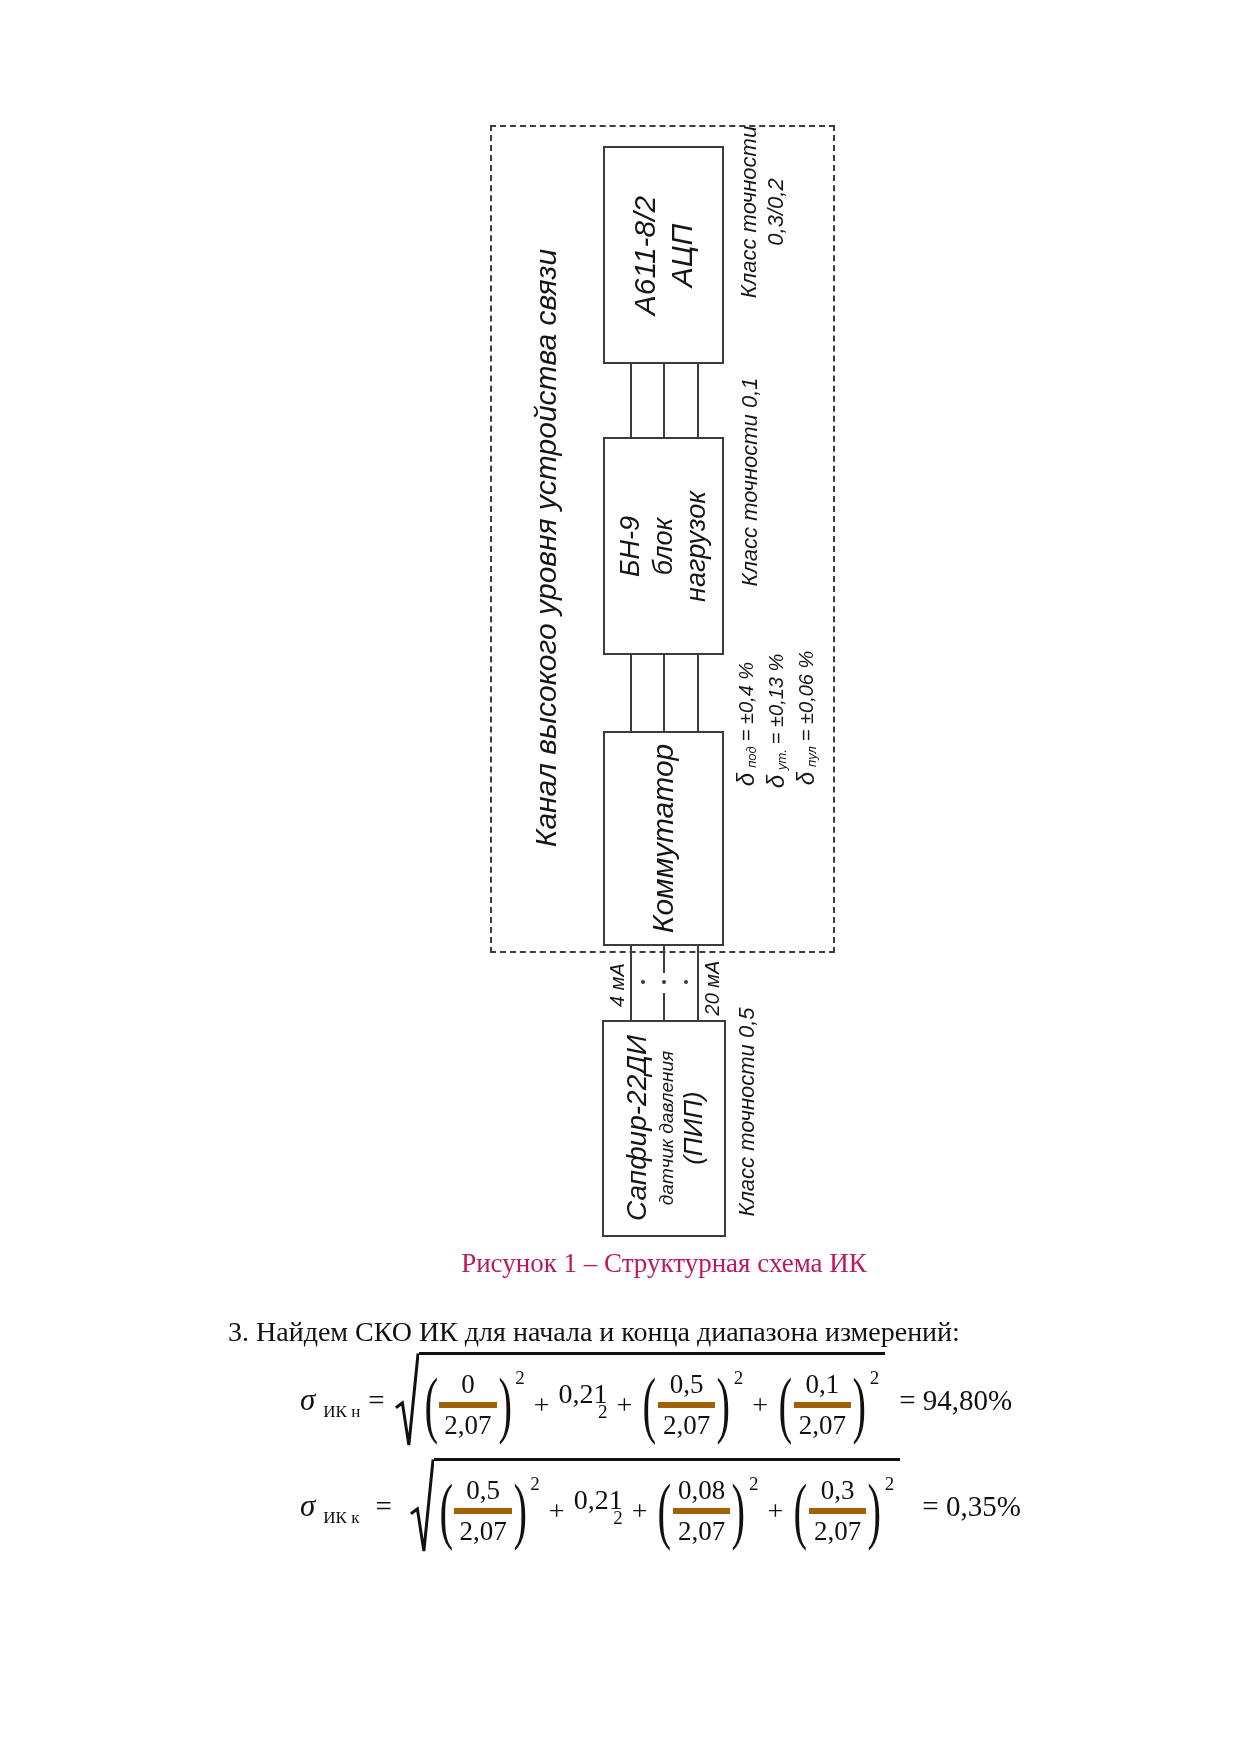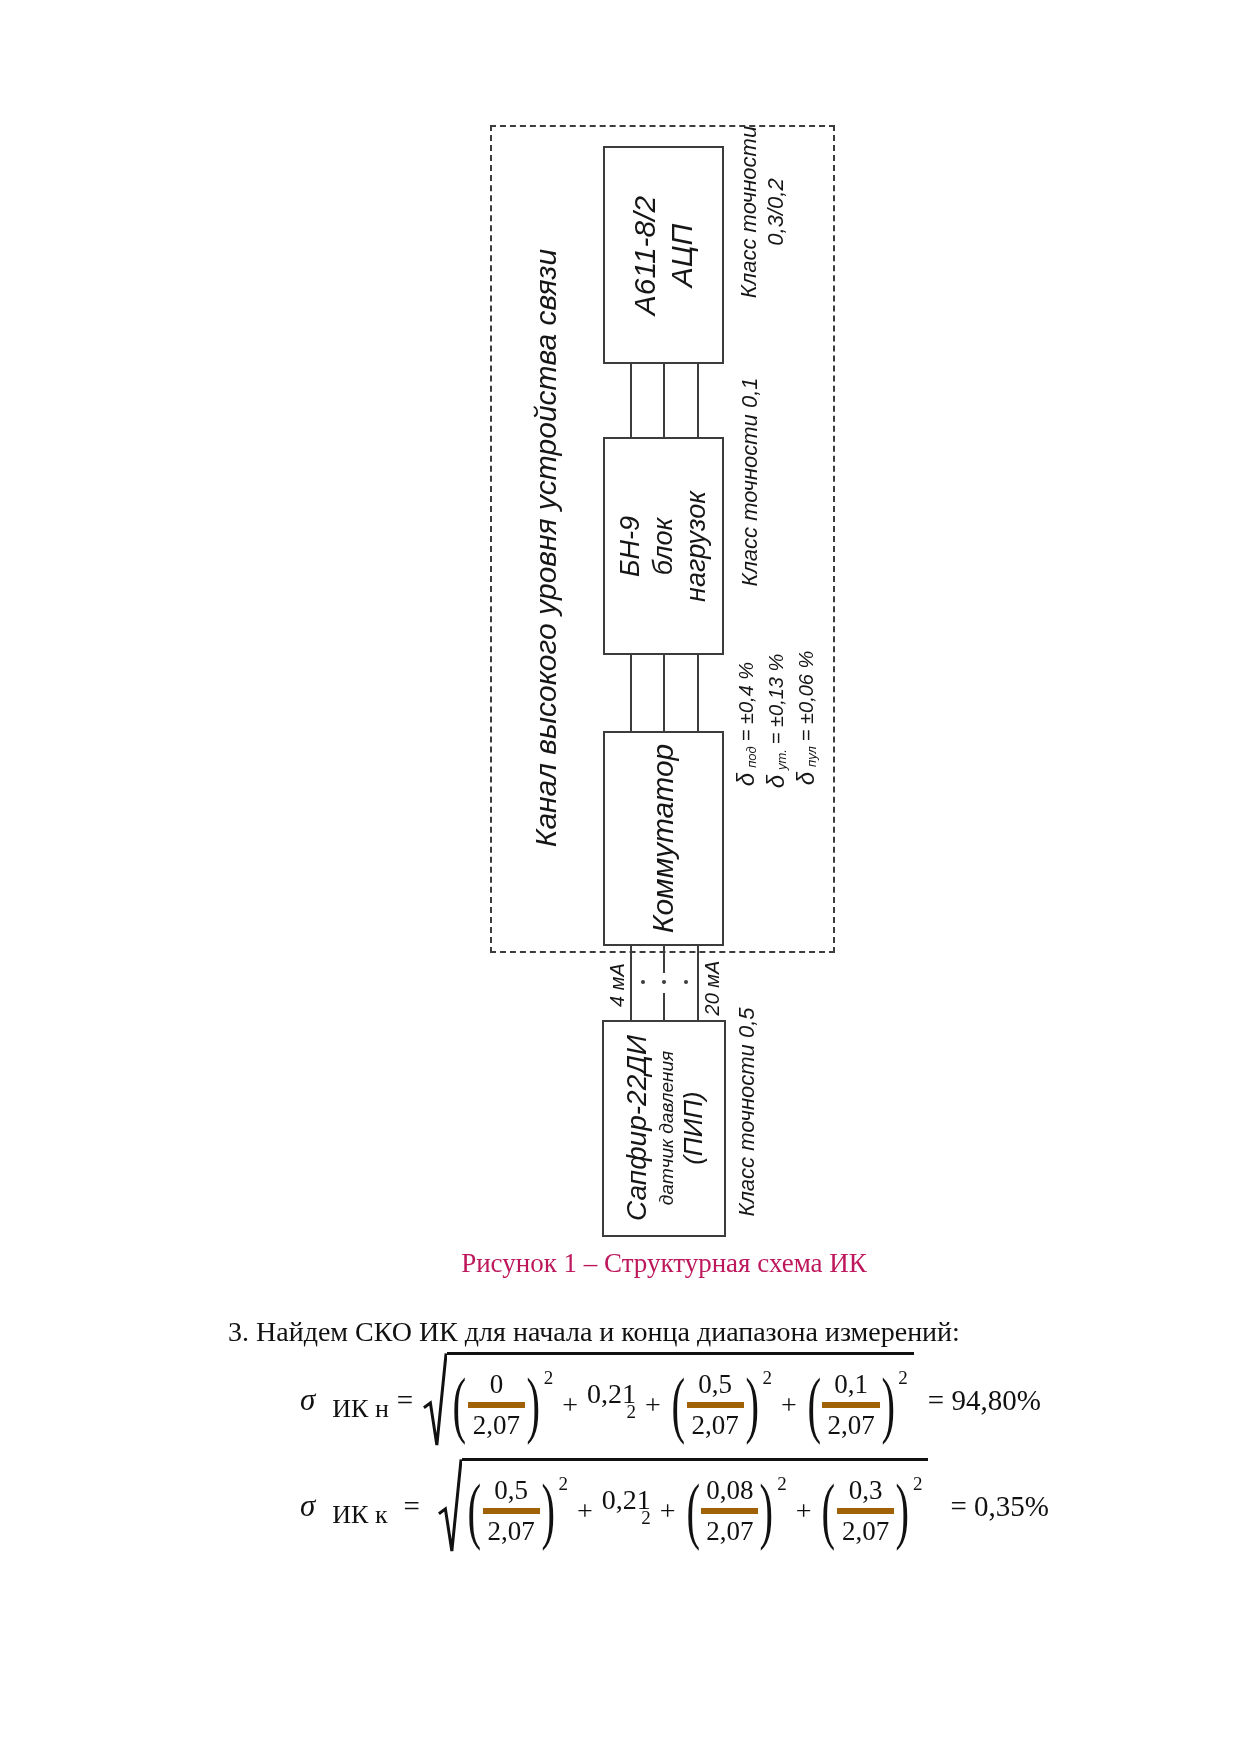--- a/index.html
+++ b/index.html
@@ -38,21 +38,21 @@
   
   .heading{
     position:absolute;left:228px;top:1316px;width:960px;
     font-size:28px;color:#111;
   }
   .formula{
     position:absolute;display:flex;align-items:center;
     font-family:"Liberation Serif", serif;color:#111;font-size:28px;
   }
   .sigma{font-style:italic;font-size:31px;}
-  .lsub{font-size:26px;position:relative;top:7px;margin-left:17px;}
+  .lsub{font-size:17px;position:relative;top:7px;margin-left:8px;}
   .feq{margin:0 10px 0 8px;font-size:29px;}
   .sqrt{display:flex;align-items:stretch;height:96px;}
   .tick{width:24px;height:100%;flex:0 0 24px;}
   .sqrt-body{
     border-top:3px solid #111;display:flex;align-items:center;
     padding:6px 6px 0 4px;gap:9px;
   }
   .tfrac{display:flex;align-items:center;}
   .paren{
     display:inline-block;font-size:74px;line-height:0.92;font-weight:400;

